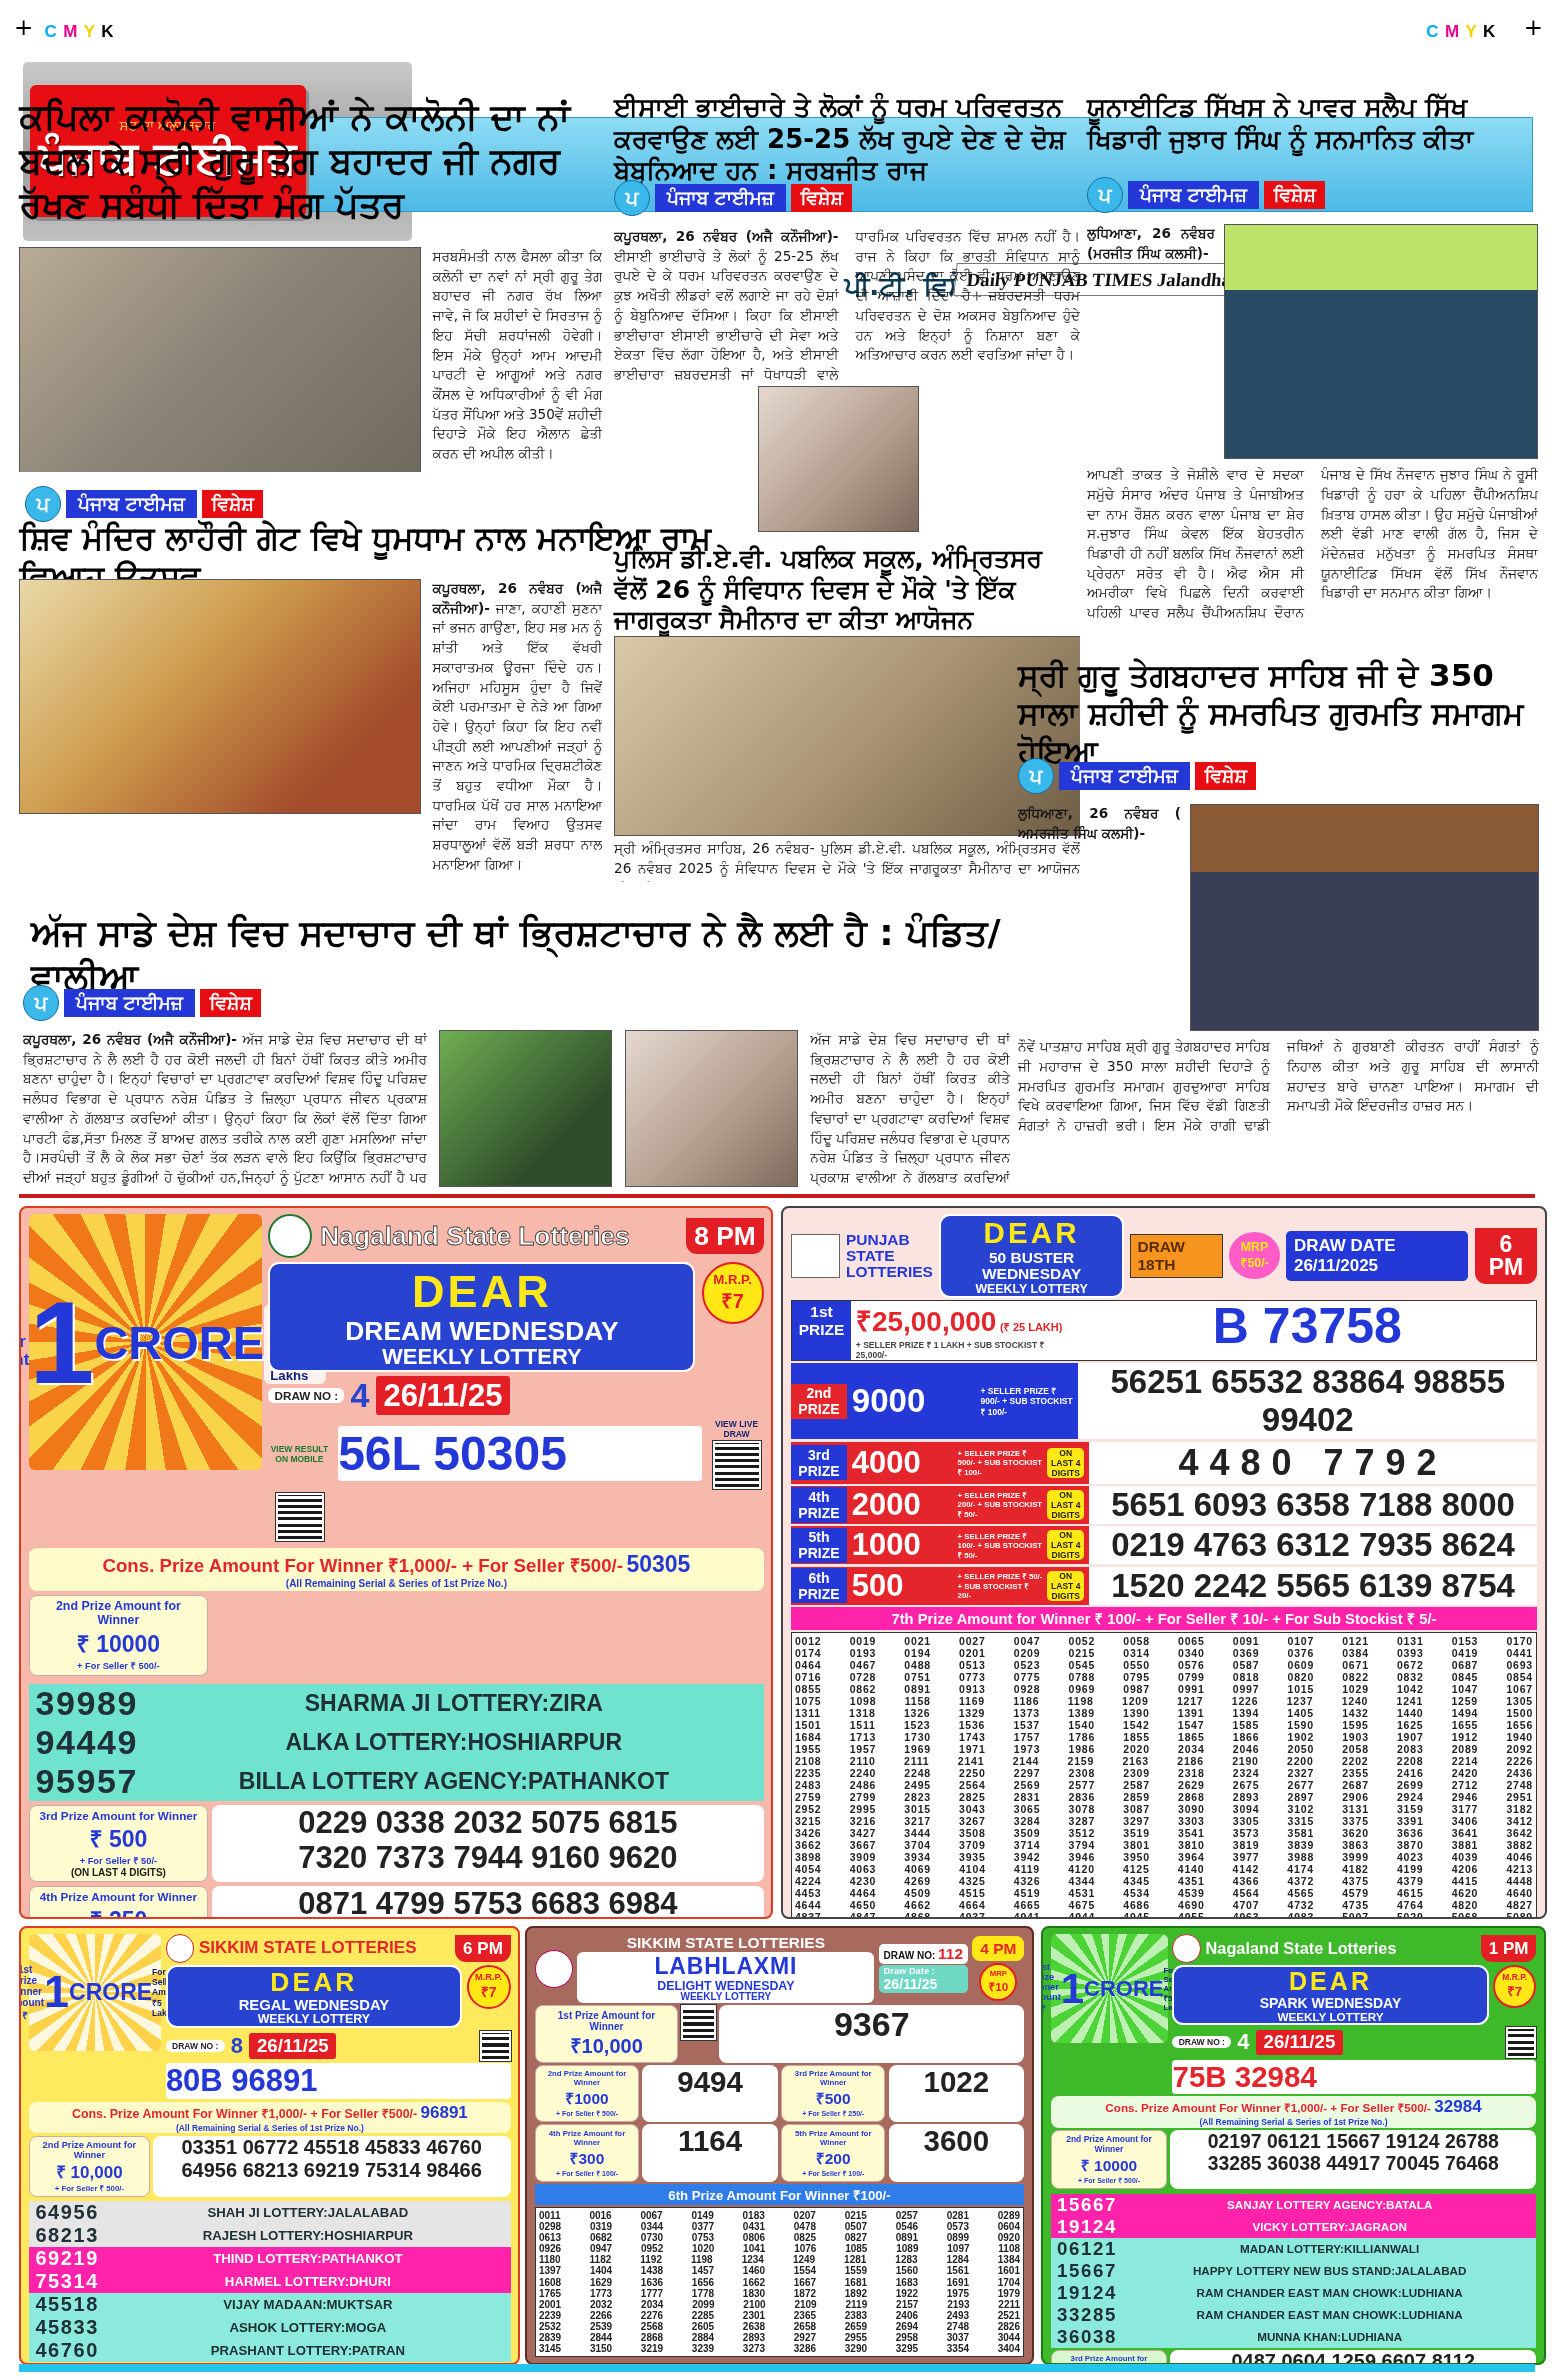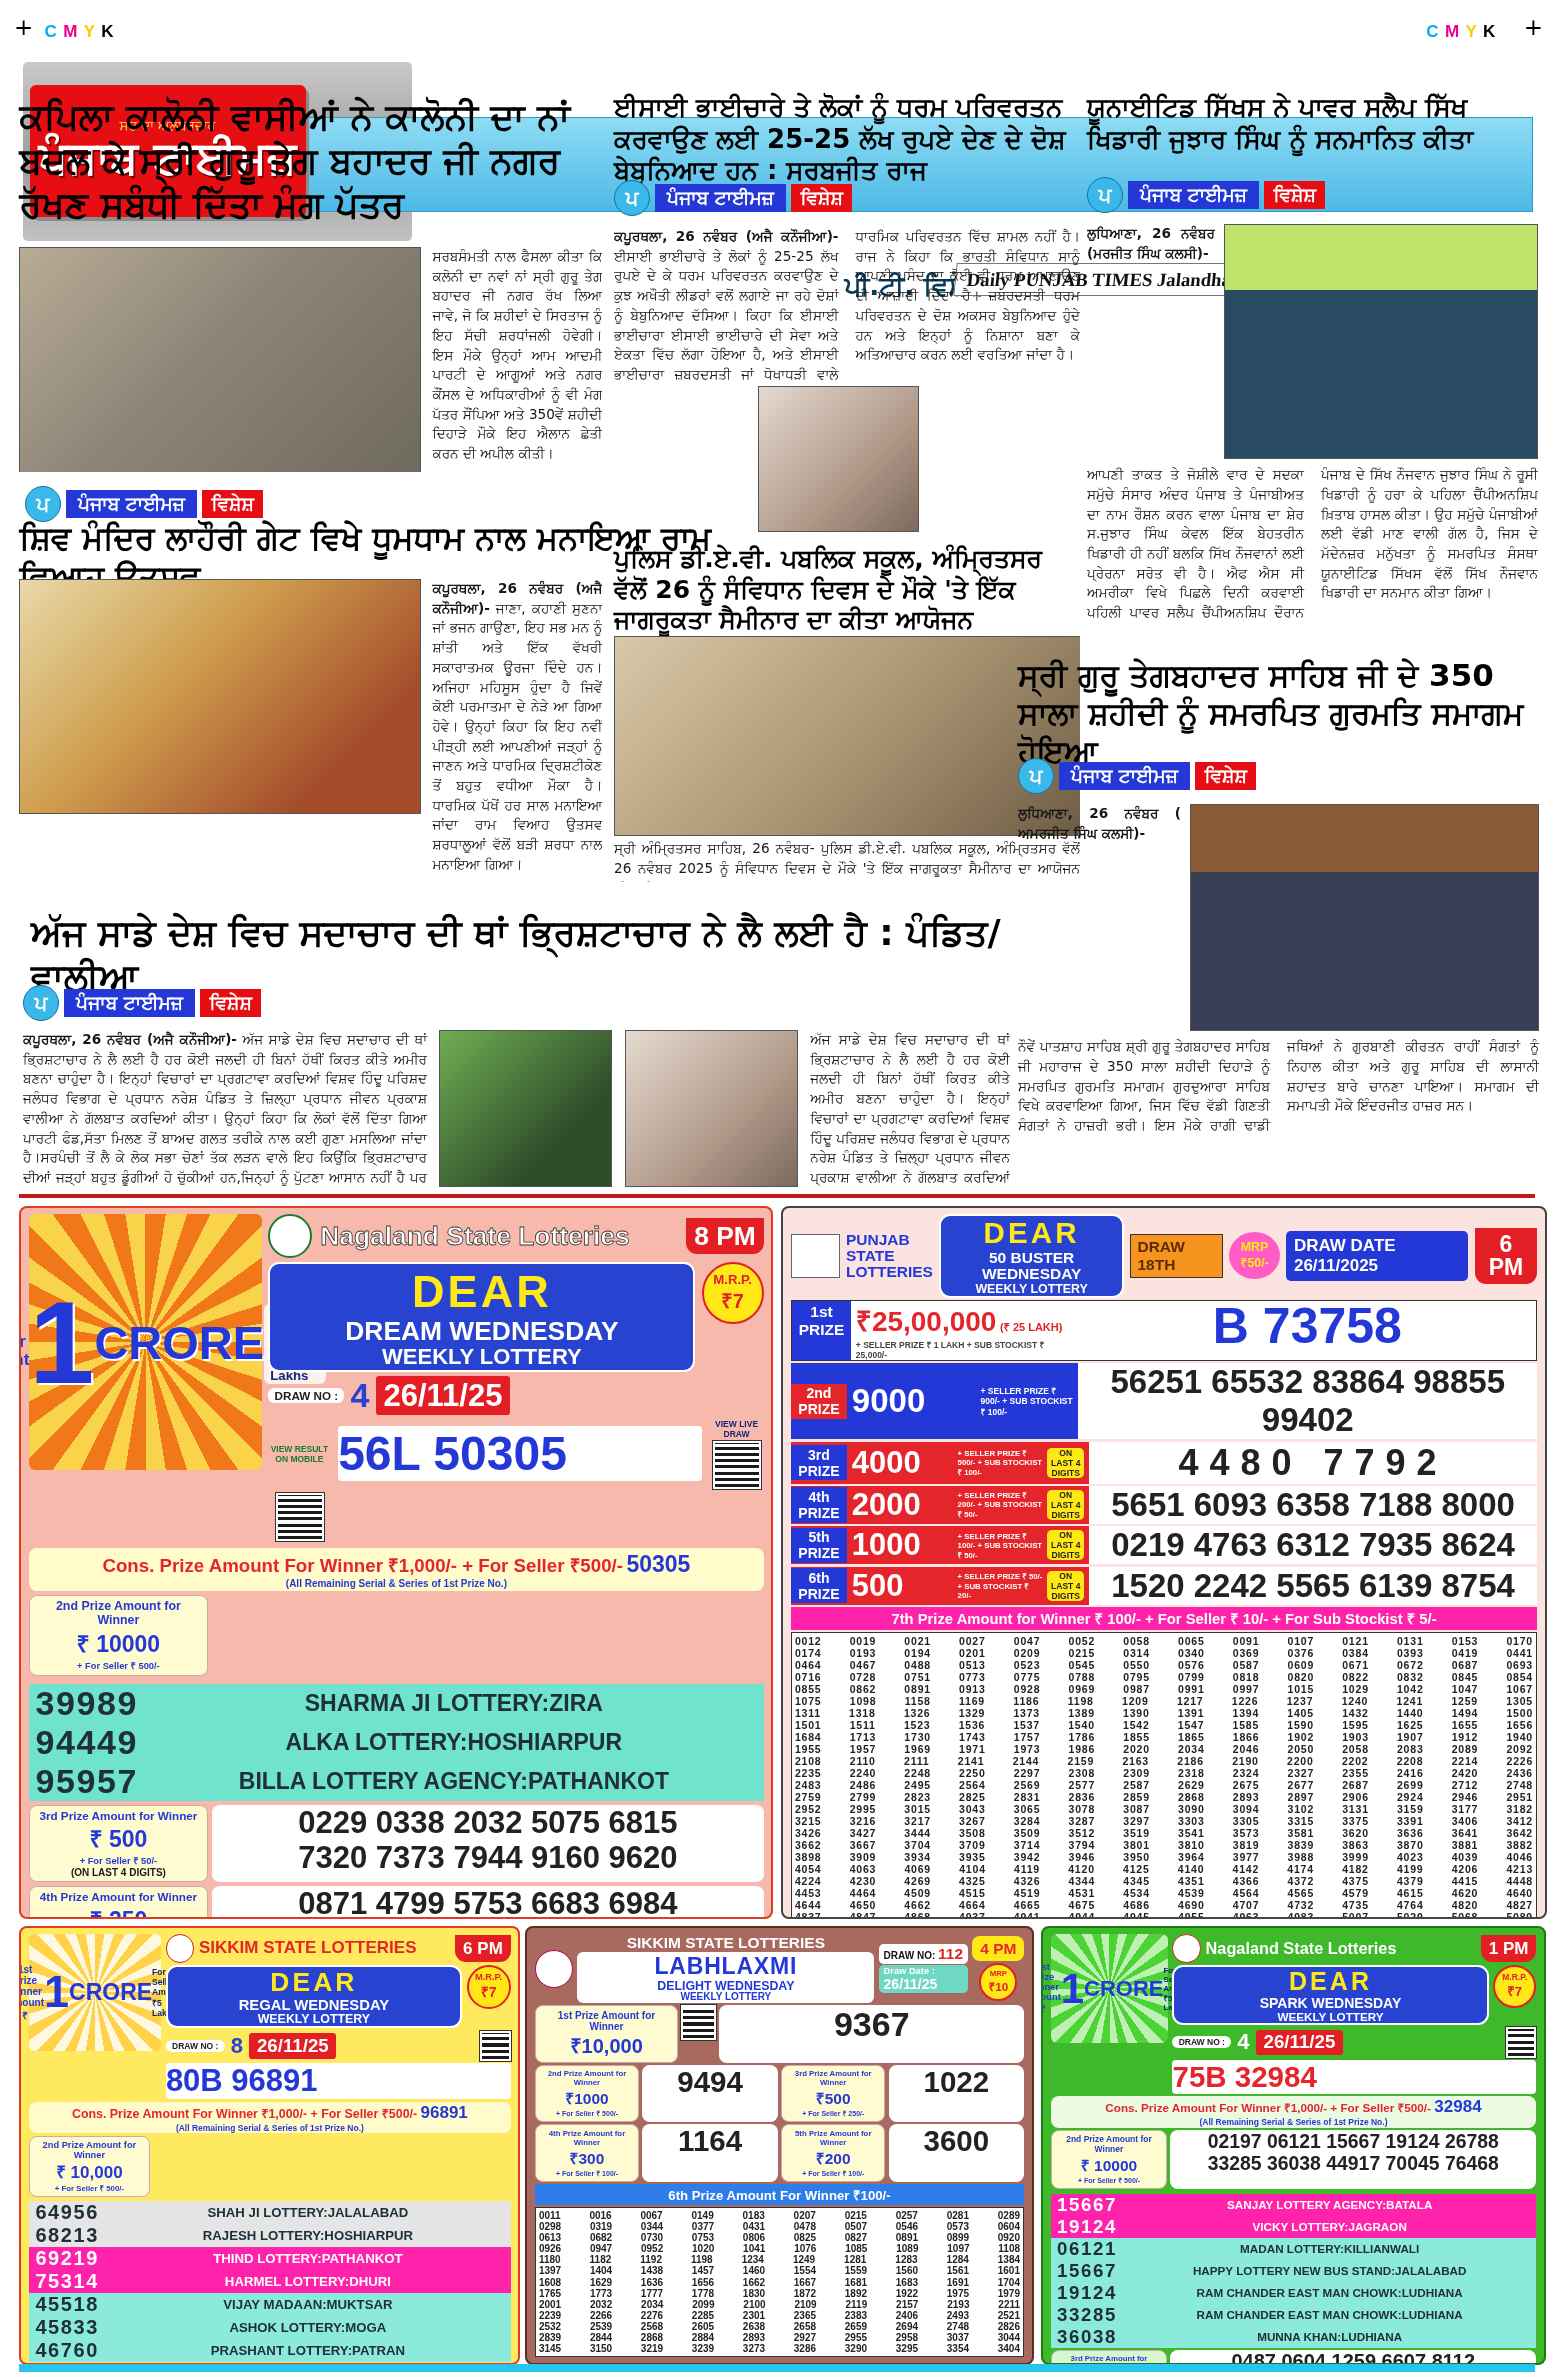--- a/index.html
+++ b/index.html
@@ -821,20 +821,24 @@
         <span class="l1" style="font-size:12.4px;">Cons. Prize Amount For Winner ₹1,000/- + For Seller ₹500/-</span>
         <span style="color:#2438d8;font-weight:bold;font-size:17px;">96891</span>
         <div class="note" style="font-size:8.5px;">(All Remaining Serial &amp; Series of 1st Prize No.)</div>
       </div>
       <div style="display:flex;gap:3.1px;">
         <div class="prize-lbl" style="width:109px;flex:none;font-size:9.3px;">
           <div>2nd Prize Amount for Winner</div>
           <div class="amt" style="font-size:17px;">₹ 10,000</div>
           <div style="font-size:7.8px;">+ For Seller ₹ 500/-</div>
         </div>
+        <div class="numline" style="flex:1;font-size:20px;">
+          <div>03351 06772 45518 45833 46760</div>
+          <div>64956 68213 69219 75314 98466</div>
+        </div>
       </div>
       <div class="stripe" style="height:4.7px;">
         <i style="background:#2438d8;"></i>
           <i style="background:#8fe000;"></i>
           <i style="background:#a85c20;"></i>
           <i style="background:#ff22aa;"></i>
           <i style="background:#7fe8dc;"></i>
       </div>
       <div class="agwrap">
           <div class="ag-row hl-yellow">

